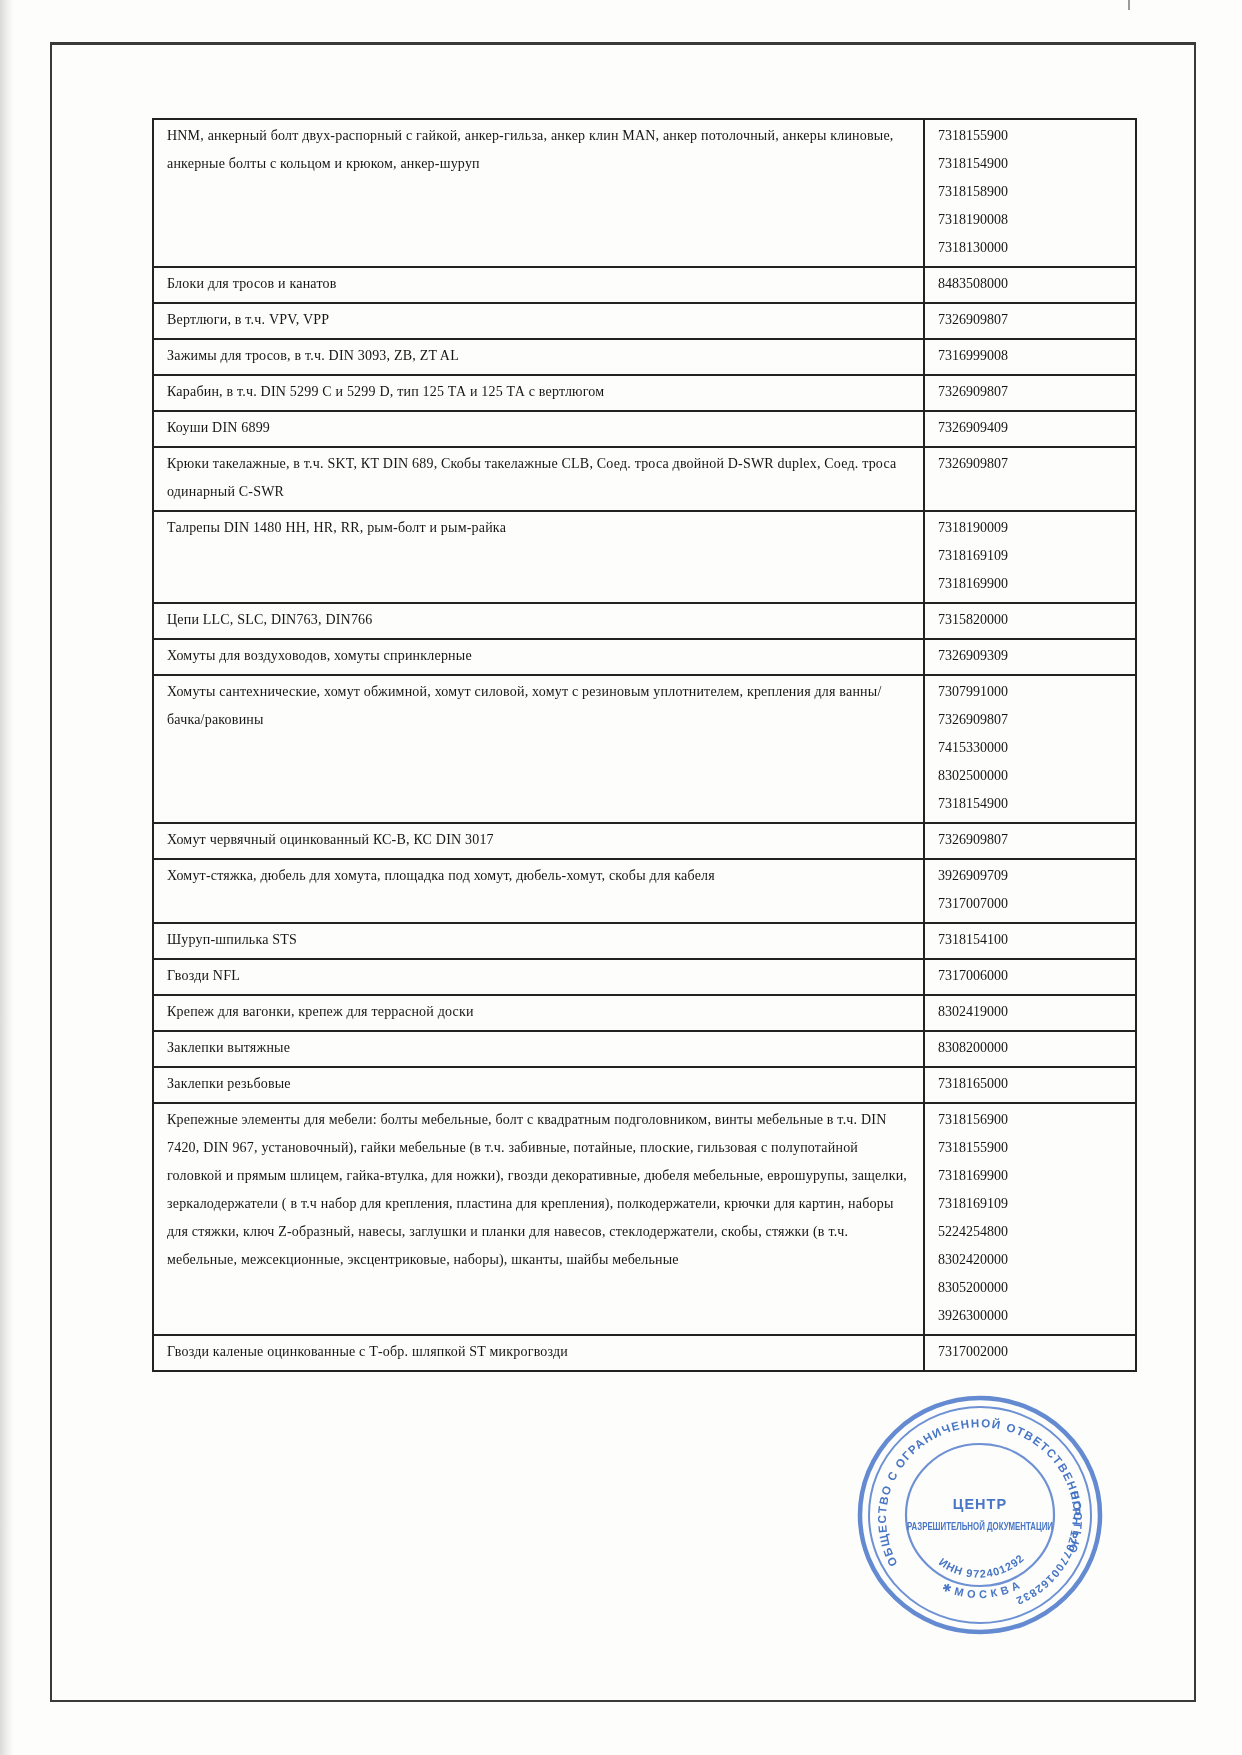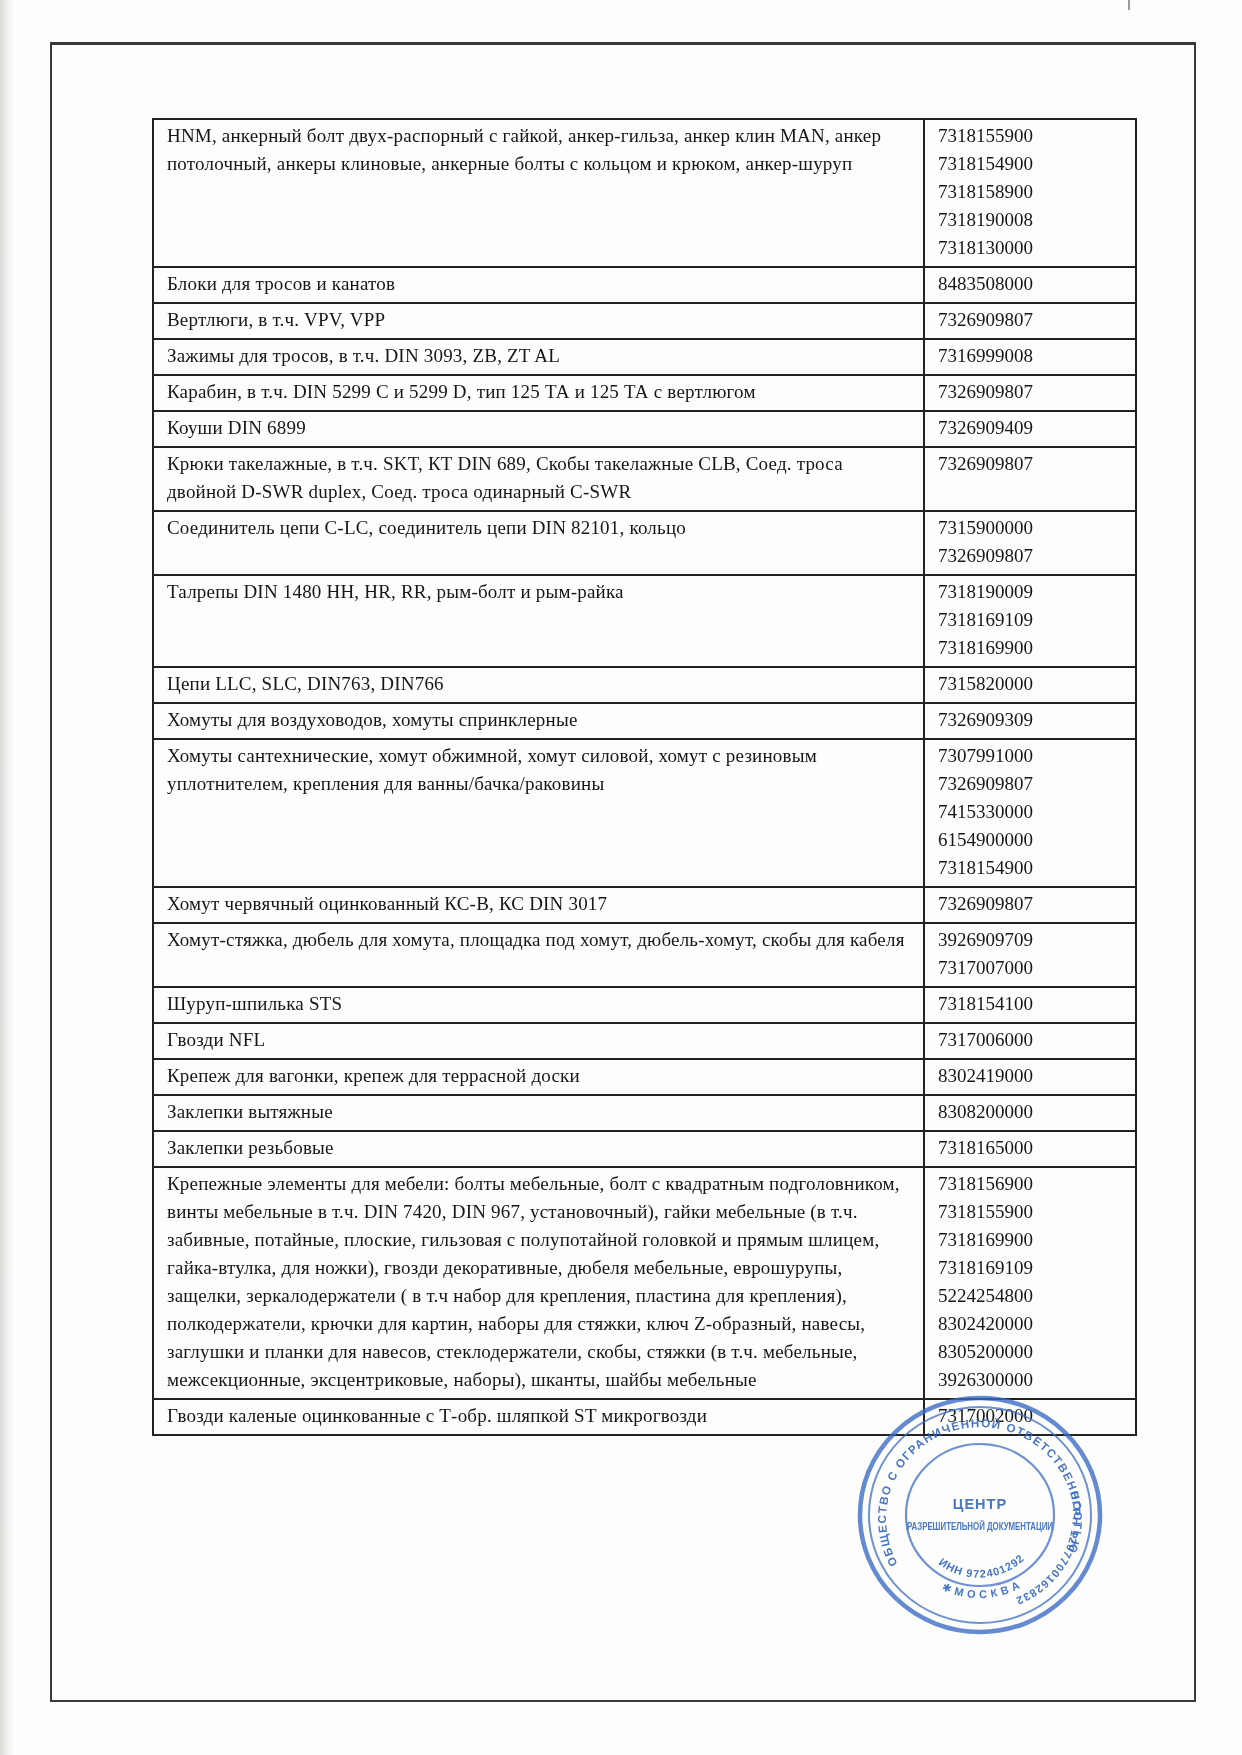--- a/index.html
+++ b/index.html
@@ -19,21 +19,21 @@
     position:absolute;left:1128px;top:0;width:2px;height:10px;background:#9a9a98;
   }
   .page-border{
     position:absolute;left:50px;top:42px;width:1146px;height:1660px;
     border:2px solid #3a3a3a;border-top-width:3px;
     box-sizing:border-box;
   }
   table.codes-table{
     position:absolute;left:152px;top:118px;width:985px;
     border-collapse:collapse;table-layout:fixed;
-    font-size:19px;line-height:28px;color:#161616;
+    font-size:14px;line-height:28px;color:#161616;
   }
   table.codes-table td{
     border:2px solid #222;
     vertical-align:top;
     padding:2px 10px 4px 13px;
     box-sizing:border-box;
   }
   td.desc{width:738px;letter-spacing:.2px;}
   td.codes{width:203px;padding-left:15px;}
   .code-line{white-space:nowrap;}
@@ -103,27 +103,20 @@
           </td>
   </tr>
 
   <tr>
     <td class="desc">Крюки такелажные, в т.ч. SKT, КТ DIN 689, Скобы такелажные CLB, Соед. троса двойной D-SWR duplex, Соед. троса одинарный C-SWR</td>
     <td class="codes">
             <div class="code-line">7326909807</div>
           </td>
   </tr>
 
-  <tr>
-    <td class="desc">Соединитель цепи C-LC, соединитель цепи DIN 82101, кольцо</td>
-    <td class="codes">
-            <div class="code-line">7315900000</div>
-            <div class="code-line">7326909807</div>
-          </td>
-  </tr>
 
   <tr>
     <td class="desc">Талрепы DIN 1480 HH, HR, RR, рым-болт и рым-райка</td>
     <td class="codes">
             <div class="code-line">7318190009</div>
             <div class="code-line">7318169109</div>
             <div class="code-line">7318169900</div>
           </td>
   </tr>
 
@@ -141,21 +134,21 @@
             <div class="code-line">7326909309</div>
           </td>
   </tr>
 
   <tr>
     <td class="desc">Хомуты сантехнические, хомут обжимной, хомут силовой, хомут с резиновым уплотнителем, крепления для ванны/бачка/раковины</td>
     <td class="codes">
             <div class="code-line">7307991000</div>
             <div class="code-line">7326909807</div>
             <div class="code-line">7415330000</div>
-            <div class="code-line">6154900000</div>
+            <div class="code-line">8302500000</div>
             <div class="code-line">7318154900</div>
           </td>
   </tr>
 
   <tr>
     <td class="desc">Хомут червячный оцинкованный КС-В, КС DIN 3017</td>
     <td class="codes">
             <div class="code-line">7326909807</div>
           </td>
   </tr>

